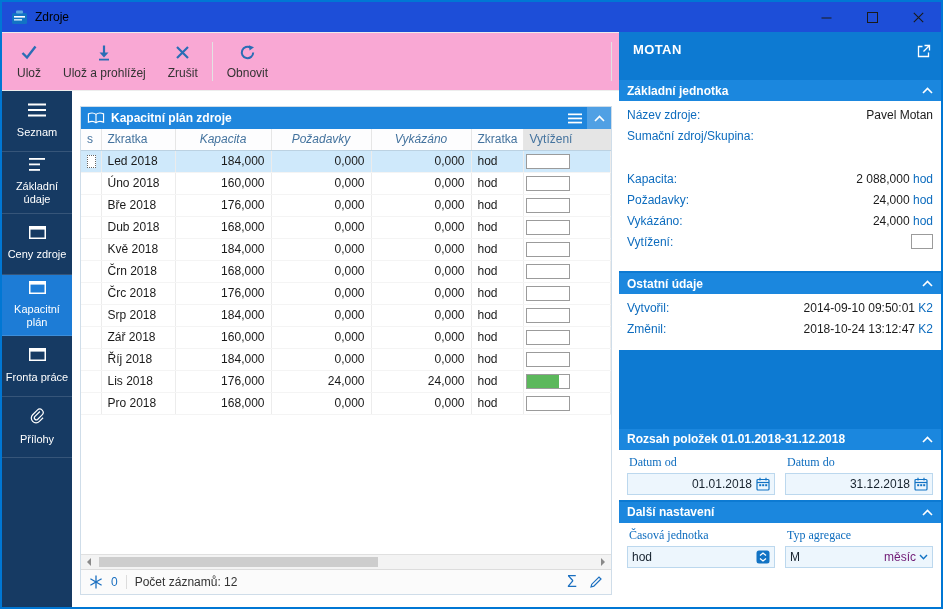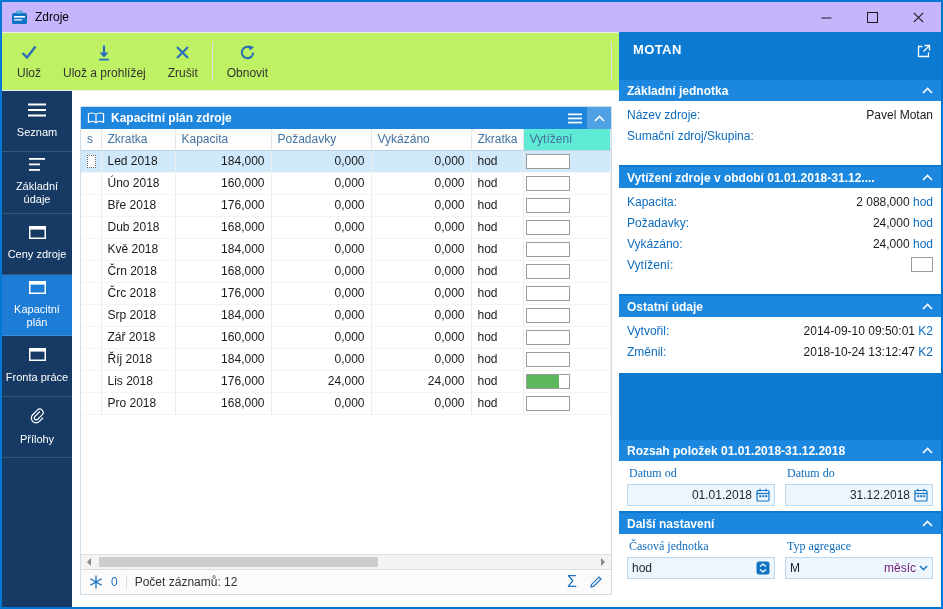--- a/index.html
+++ b/index.html
@@ -1,31 +1,31 @@
 <!DOCTYPE html>
 <html><head>
 <meta charset="utf-8">
 <style>
   * { box-sizing: border-box; margin: 0; padding: 0; }
   body { margin:0; background:#888; font-family:"Liberation Sans","DejaVu Sans",sans-serif; }
   .window { width:943px; height:609px; border:2px solid #0077d4; background:#fff; display:flex; flex-direction:column; overflow:hidden; }
 
   
-  .titlebar { flex:0 0 30px; display:flex; align-items:center; padding-left:9px; background:#c4b5fd; }
+  .titlebar { flex:0 0 30px; display:flex; align-items:center; padding-left:9px; background:#1d4ed8; }
   .app-icon { width:17px; height:17px; margin-right:7px; }
   .title-text { font-size:12px; color:#000; }
   .win-controls { margin-left:auto; display:flex; height:100%; }
   .win-btn { width:46px; display:flex; align-items:center; justify-content:center; cursor:pointer; }
 
   
   .main { flex:1; display:flex; min-height:0; }
   .left-region { width:617px; flex:0 0 617px; display:flex; flex-direction:column; border-top:1px solid #ececec; }
 
   
-  .toolbar { flex:0 0 58px; display:flex; align-items:stretch; padding:4px 4px; background:#bef264; border-bottom:1px solid #ededed; }
+  .toolbar { flex:0 0 58px; display:flex; align-items:stretch; padding:4px 4px; background:#f9a8d4; border-bottom:1px solid #ededed; }
   .tb-btn { display:flex; flex-direction:column; align-items:center; justify-content:center; gap:5px; padding:0 11px; font-size:12px; color:#333; cursor:pointer; }
   .tb-icon { height:18px; display:flex; align-items:center; justify-content:center; }
   .tb-sep { width:1px; background:#e2e2e2; margin:5px 3px; }
   .tb-spacer { flex:1; }
 
   
   .content { flex:1; display:flex; min-height:0; background:#fff; }
 
   
   .sidebar { width:70px; flex:0 0 70px; background:#163a63; display:flex; flex-direction:column; }
@@ -37,22 +37,22 @@
   .grid-panel { flex:1; display:flex; flex-direction:column; border:1px solid #cfdde9; }
   .panel-head { flex:0 0 22px; background:#1f86dd; color:#fff; display:flex; align-items:center; gap:6px; font-size:12px; font-weight:bold; padding-left:6px; }
   .panel-head .ph-right { margin-left:auto; display:flex; align-items:center; height:100%; }
   .ph-iconbtn { width:24px; height:100%; display:flex; align-items:center; justify-content:center; cursor:pointer; }
   .ph-iconbtn.lt { background:rgba(255,255,255,.22); }
 
   .table-wrap { flex:1; overflow:hidden; background:#fff; }
   table { width:100%; border-collapse:collapse; table-layout:fixed; font-size:12px; }
   col.w-s{width:20px;} col.w-zk{width:74px;} col.w-ka{width:96px;} col.w-po{width:100px;} col.w-vy{width:100px;} col.w-un{width:52px;} col.w-ut{width:auto;}
   thead th { height:21px; font-weight:normal; color:#44739e; background:#fdfdfe; border-right:1px solid #e6e6e6; border-bottom:1px solid #bcd2e2; padding:0 6px; text-align:left; white-space:nowrap; overflow:hidden; }
-  thead th.c-num { text-align:left; }
-  thead th.hl { background:#5eead4; }
+  thead th.c-num { text-align:center;font-style:italic; }
+  thead th.hl { background:#e5e5e5; }
   tbody td { height:22px; border-right:1px solid #ececec; border-bottom:1px solid #f4f4f4; padding:0 6px; color:#1a1a1a; white-space:nowrap; overflow:hidden; }
   tbody td.c-num { text-align:right; }
   tbody tr.sel td { background:#cfe9fb;margin-left:48px; }
   .focus-box { display:inline-block; width:9px; height:13px; border:1px dotted #666; vertical-align:middle; background:#fff; }
   td.c-prog { padding:0 2px; }
   .prog { display:inline-block; width:44px; height:15px; border:1px solid #9b9b9b; background:#fff; vertical-align:middle; }
   .prog-fill { display:block; height:100%; background:#5cb85c; }
 
   .hscroll { flex:0 0 15px; display:flex; align-items:center; background:#f3f3f3; border-top:1px solid #e0e0e0; }
   .hs-btn { width:16px; height:100%; display:flex; align-items:center; justify-content:center; cursor:pointer; }
@@ -435,28 +435,20 @@
           <div class="frow">
             <span class="flab">Název zdroje:</span>
             <span class="fval">Pavel Motan</span>
           </div>
           <div class="frow">
             <span class="flab">Sumační zdroj/Skupina:</span>
             <span class="fval"></span>
           </div>
         </div>
 
-      <div class="sec-head">
-        <span>Vytížení zdroje v období 01.01.2018-31.12....</span>
-        <span class="sec-chevron">
-          <svg width="11" height="7" viewBox="0 0 11 7">
-              <polyline points="1,6 5.5,1.5 10,6" fill="none" stroke="#fff" stroke-width="1.6"></polyline>
-            </svg>
-        </span>
-      </div>
       <div class="sec-body body-util">
           <div class="frow">
             <span class="flab">Kapacita:</span>
             <span class="fval">2 088,000<span class="funit"> hod</span></span>
           </div>
           <div class="frow">
             <span class="flab">Požadavky:</span>
             <span class="fval">24,000<span class="funit"> hod</span></span>
           </div>
           <div class="frow">

